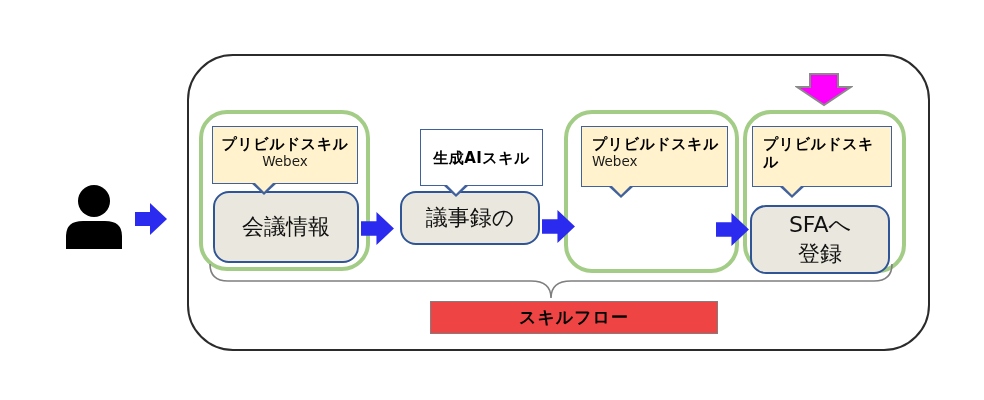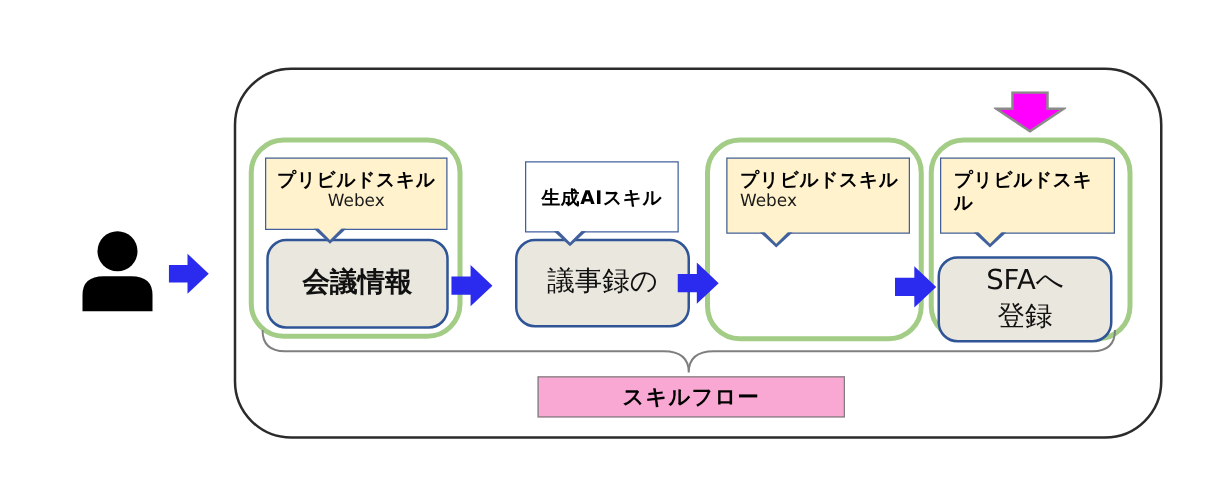--- a/index.html
+++ b/index.html
@@ -83,42 +83,42 @@
   .step-box {
     box-sizing: border-box;
     background: var(--box-fill, #eae8de);
     border: 2px solid var(--box-border, #2f5597);
     border-radius: 16px;
     display: flex; flex-direction: column;
     align-items: center; justify-content: center;
     font-size: 22px; color: #111; line-height: 1.28;
     z-index: 2; text-align: center;
   }
-  .box1 { left: 213px; top: 191px; width: 146px; height: 72px; font-weight: bold; }
-  .box2 { left: 412px; top: 191px; width: 140px; height: 71px; }
+  .box1 { left: 213px; top: 191px; width: 146px; height: 72px; }
+  .box2 { left: 400px; top: 191px; width: 140px; height: 54px; }
   .box3 { left: 580px; top: 193px; width: 138px; height: 68px; }
   .box4 { left: 750px; top: 193px; width: 140px; height: 69px; margin-top: 12px; }
 
   .flow-arrow { z-index: 4; }
   .arrow0 { left: 135px; top: 202px; width: 33px; height: 34px; }
   .arrow1 { left: 361px; top: 211px; width: 34px; height: 35px; }
   .arrow2 { left: 542px; top: 209px; width: 34px; height: 35px; }
   .arrow3 { left: 716px; top: 212px; width: 34px; height: 35px; }
 
   .person { left: 62px; top: 184px; width: 64px; height: 67px; }
 
   .highlight-arrow { left: 795px; top: 73px; width: 58px; height: 34px; z-index: 5; }
 
   .brace { left: 209px; top: 261px; width: 684px; height: 42px; z-index: 1; }
 
   .caption-box {
-    left: 430px; top: 301px; width: 246px; height: 33px;
+    left: 430px; top: 301px; width: 288px; height: 33px;
     box-sizing: border-box;
     border: 1.5px solid var(--brace, #7f7f7f);
-    background: #f9a8d4;
+    background: #ef4444;
     display: flex; align-items: center; justify-content: center;
     font-size: 17px; font-weight: bold; color: #000;
     letter-spacing: 1px; z-index: 2;
   }
 </style>
 </head>
 <body>
 
 <div class="canvas">
 

